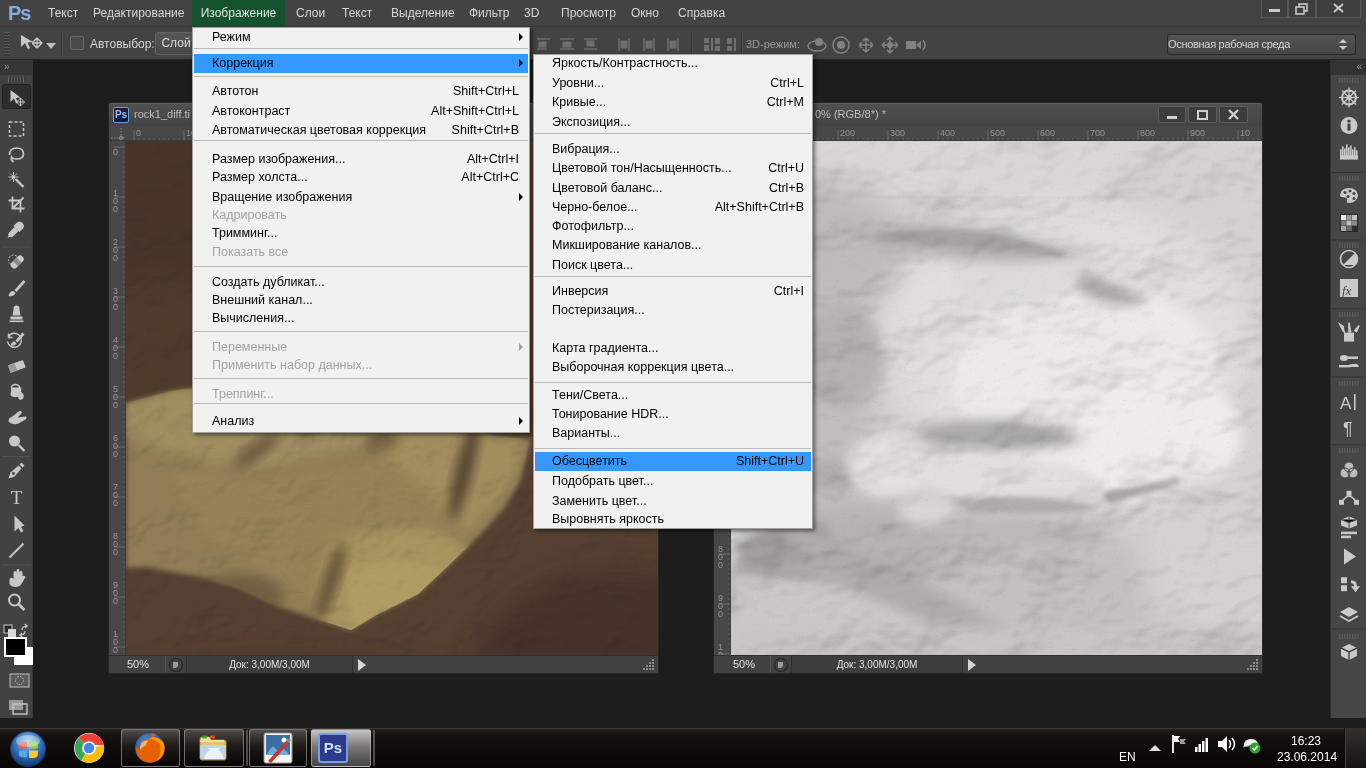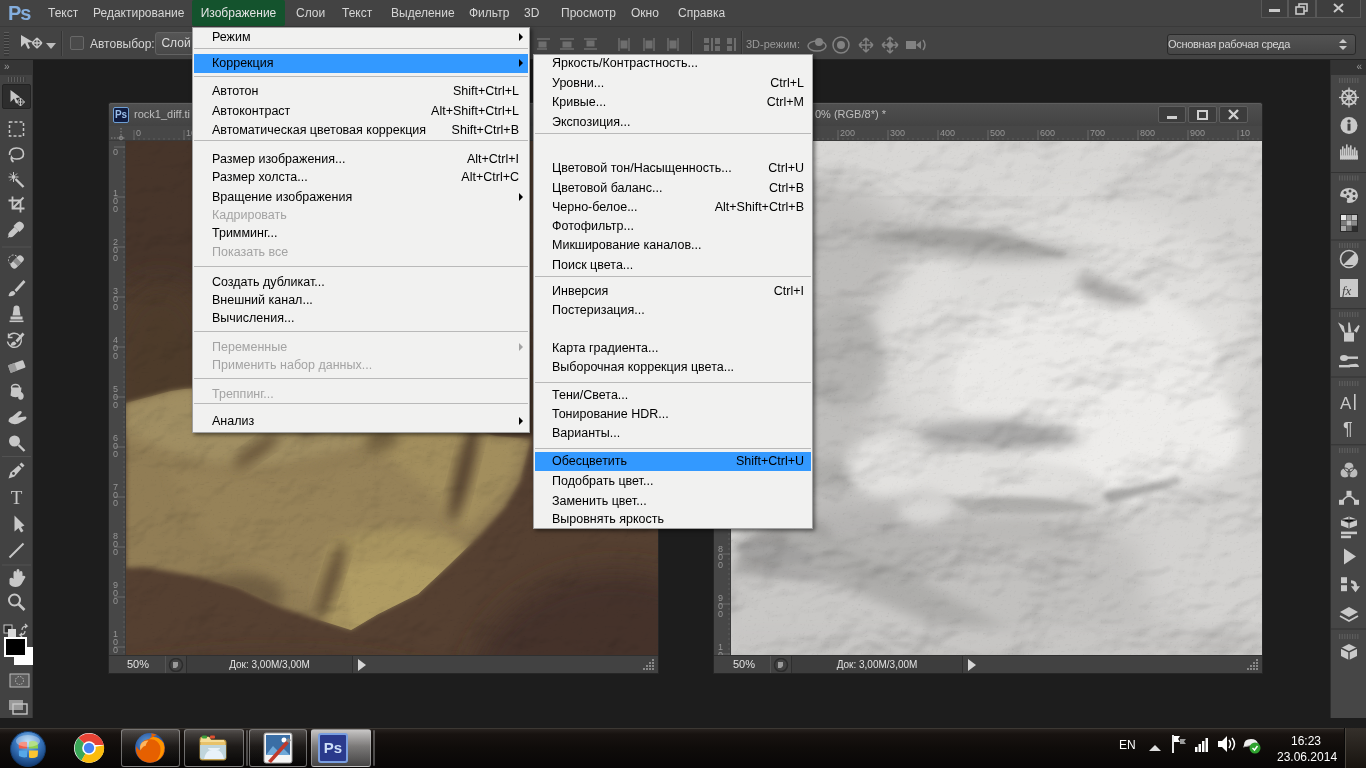--- a/index.html
+++ b/index.html
@@ -1175,20 +1175,21 @@
     <div class="psep" style="top:375.3px"></div>
     <div class="pitem" style="top:384px">Анализ<span class="par"></span></div>
   </div>
 
 <div class="pmenu" id="m2" style="left:533px;top:54px;width:280px;height:475px">
     <div class="pitem" style="top:-1.1000000000000014px">Яркость/Контрастность...</div>
     <div class="pitem" style="top:18.5px">Уровни...<span class="sc">Ctrl+L</span></div>
     <div class="pitem" style="top:38px">Кривые...<span class="sc">Ctrl+M</span></div>
     <div class="pitem" style="top:57.599999999999994px">Экспозиция...</div>
     <div class="psep" style="top:78px"></div>
+    <div class="pitem" style="top:84.9px">Вибрация...</div>
     <div class="pitem" style="top:104.19999999999999px">Цветовой тон/Насыщенность...<span class="sc">Ctrl+U</span></div>
     <div class="pitem" style="top:123.5px">Цветовой баланс...<span class="sc">Ctrl+B</span></div>
     <div class="pitem" style="top:142.8px">Черно-белое...<span class="sc">Alt+Shift+Ctrl+B</span></div>
     <div class="pitem" style="top:162.1px">Фотофильтр...</div>
     <div class="pitem" style="top:181.4px">Микширование каналов...</div>
     <div class="pitem" style="top:200.7px">Поиск цвета...</div>
     <div class="psep" style="top:221px"></div>
     <div class="pitem" style="top:226.5px">Инверсия<span class="sc">Ctrl+I</span></div>
     <div class="pitem" style="top:246.10000000000002px">Постеризация...</div>
     <div class="pitem" style="top:284.2px">Карта градиента...</div>
@@ -1259,21 +1260,21 @@
 <rect x="2" y="1" width="28" height="30" rx="2" fill="#f5f5f5" stroke="#999"></rect>
 <rect x="4" y="3" width="24" height="20" fill="#3a6ea5"></rect>
 <path d="M4 23 l7 -9 6 6 4 -4 7 7Z" fill="#6fa8d8"></path>
 <circle cx="22" cy="8" r="2.5" fill="#fff"></circle>
 <path d="M6 29 L24 9 l3 2 -18 20Z" fill="#c0392b"></path>
       <path d="M24 9 l3 2 2 -3 -3 -2Z" fill="#888"></path>
     </svg>
   <div class="tbtn" style="left:311px;width:60px;background:linear-gradient(rgba(255,255,255,.75),rgba(255,255,255,.45) 45%,rgba(160,160,160,.4))"></div>
   <div style="position:absolute;left:318px;top:5px;width:30px;height:30px;background:#2a3a8c;border:2px solid #7a9fe0;border-radius:3px;color:#cfe0f8;font-weight:bold;font-size:15px;text-align:center;line-height:26px">Ps</div>
   <div style="position:absolute;left:373px;top:2px;width:2px;height:36px;background:rgba(200,200,200,.35);border-radius:1px"></div>
-  <div class="tray" style="left:1119px;top:10px;font-size:12px">EN</div>
+  <div class="tray" style="left:1119px;top:22px;font-size:12px">EN</div>
   <svg class="tray" style="left:1148px;top:16px" width="14" height="8">
       <path d="M1 7 L13 7 L7 1 Z" fill="#ddd"></path>
     </svg>
   <svg class="tray" style="left:1171px;top:7px" width="16" height="18">
       <path d="M2 0 v18" stroke="#e8e8e8" stroke-width="2"></path>
       <path d="M3 1 h6 l-2 3 2 3 h-6 Z" fill="#fff"></path>
       <path d="M9 4 h6 l-2 2.5 2 2.5 h-6 Z" fill="#9a9a9a"></path>
     </svg>
   <svg class="tray" style="left:1195px;top:8px" width="16" height="16">
       <g fill="#fff">

